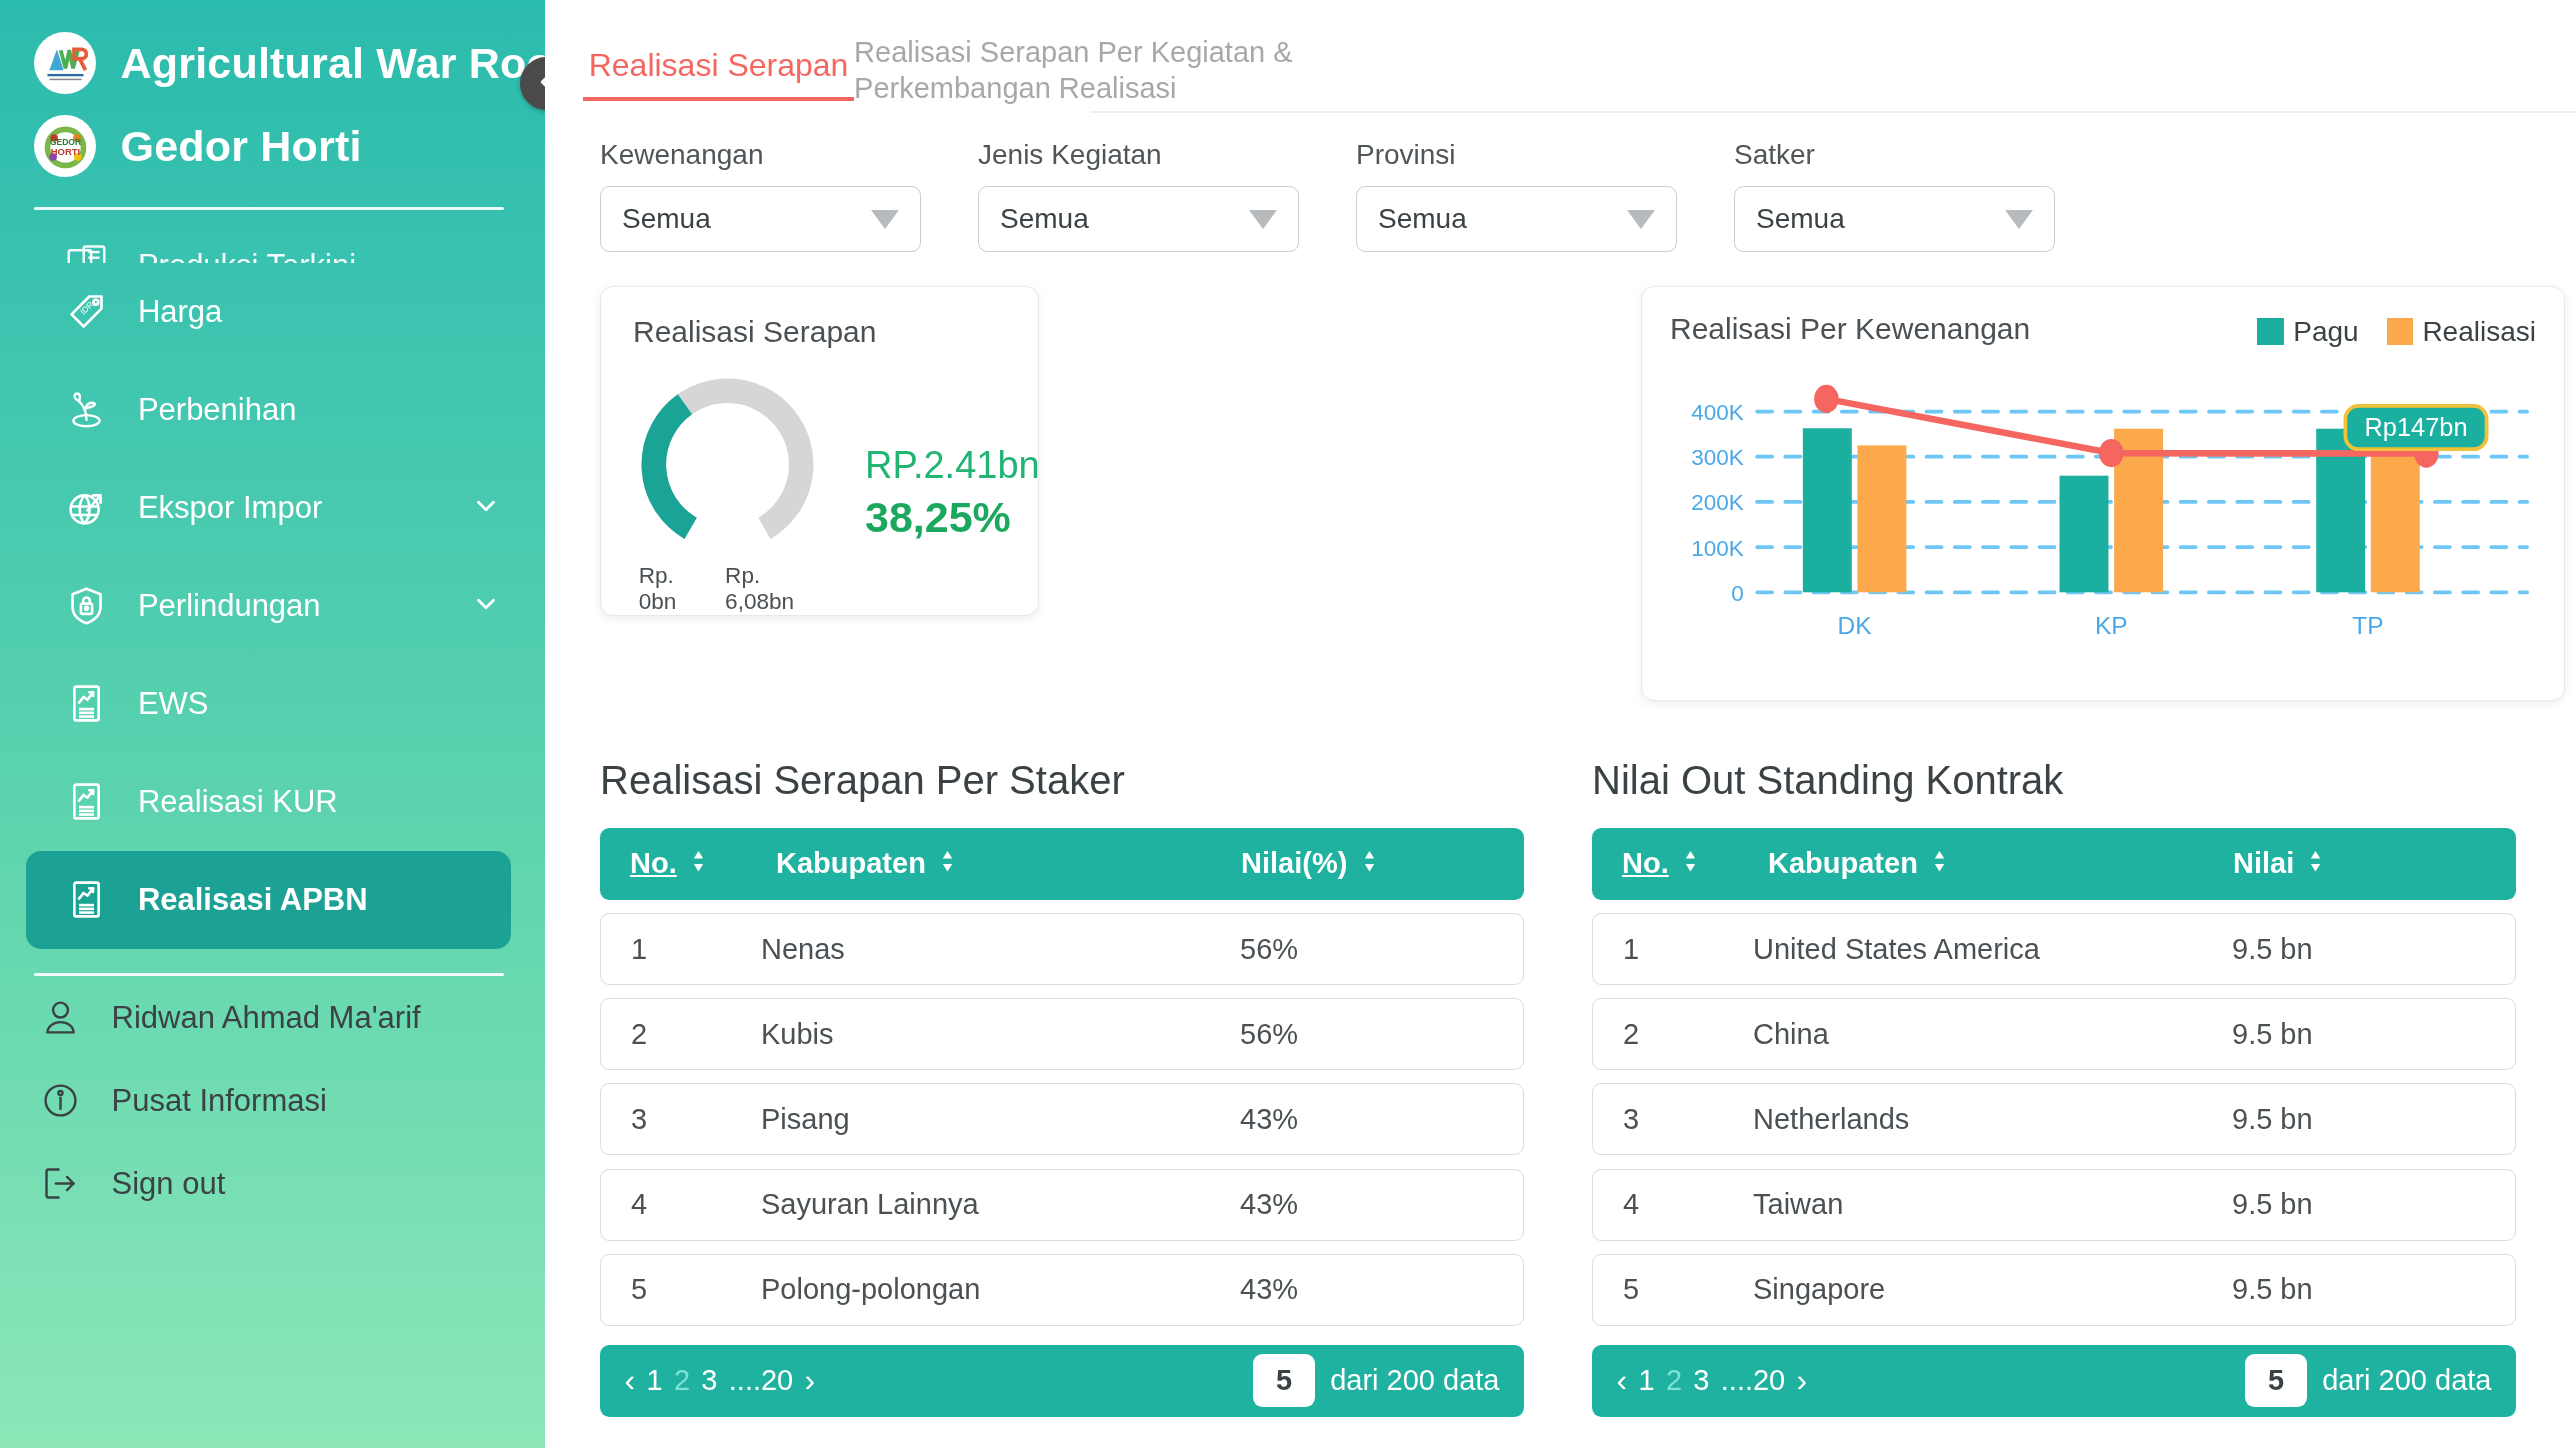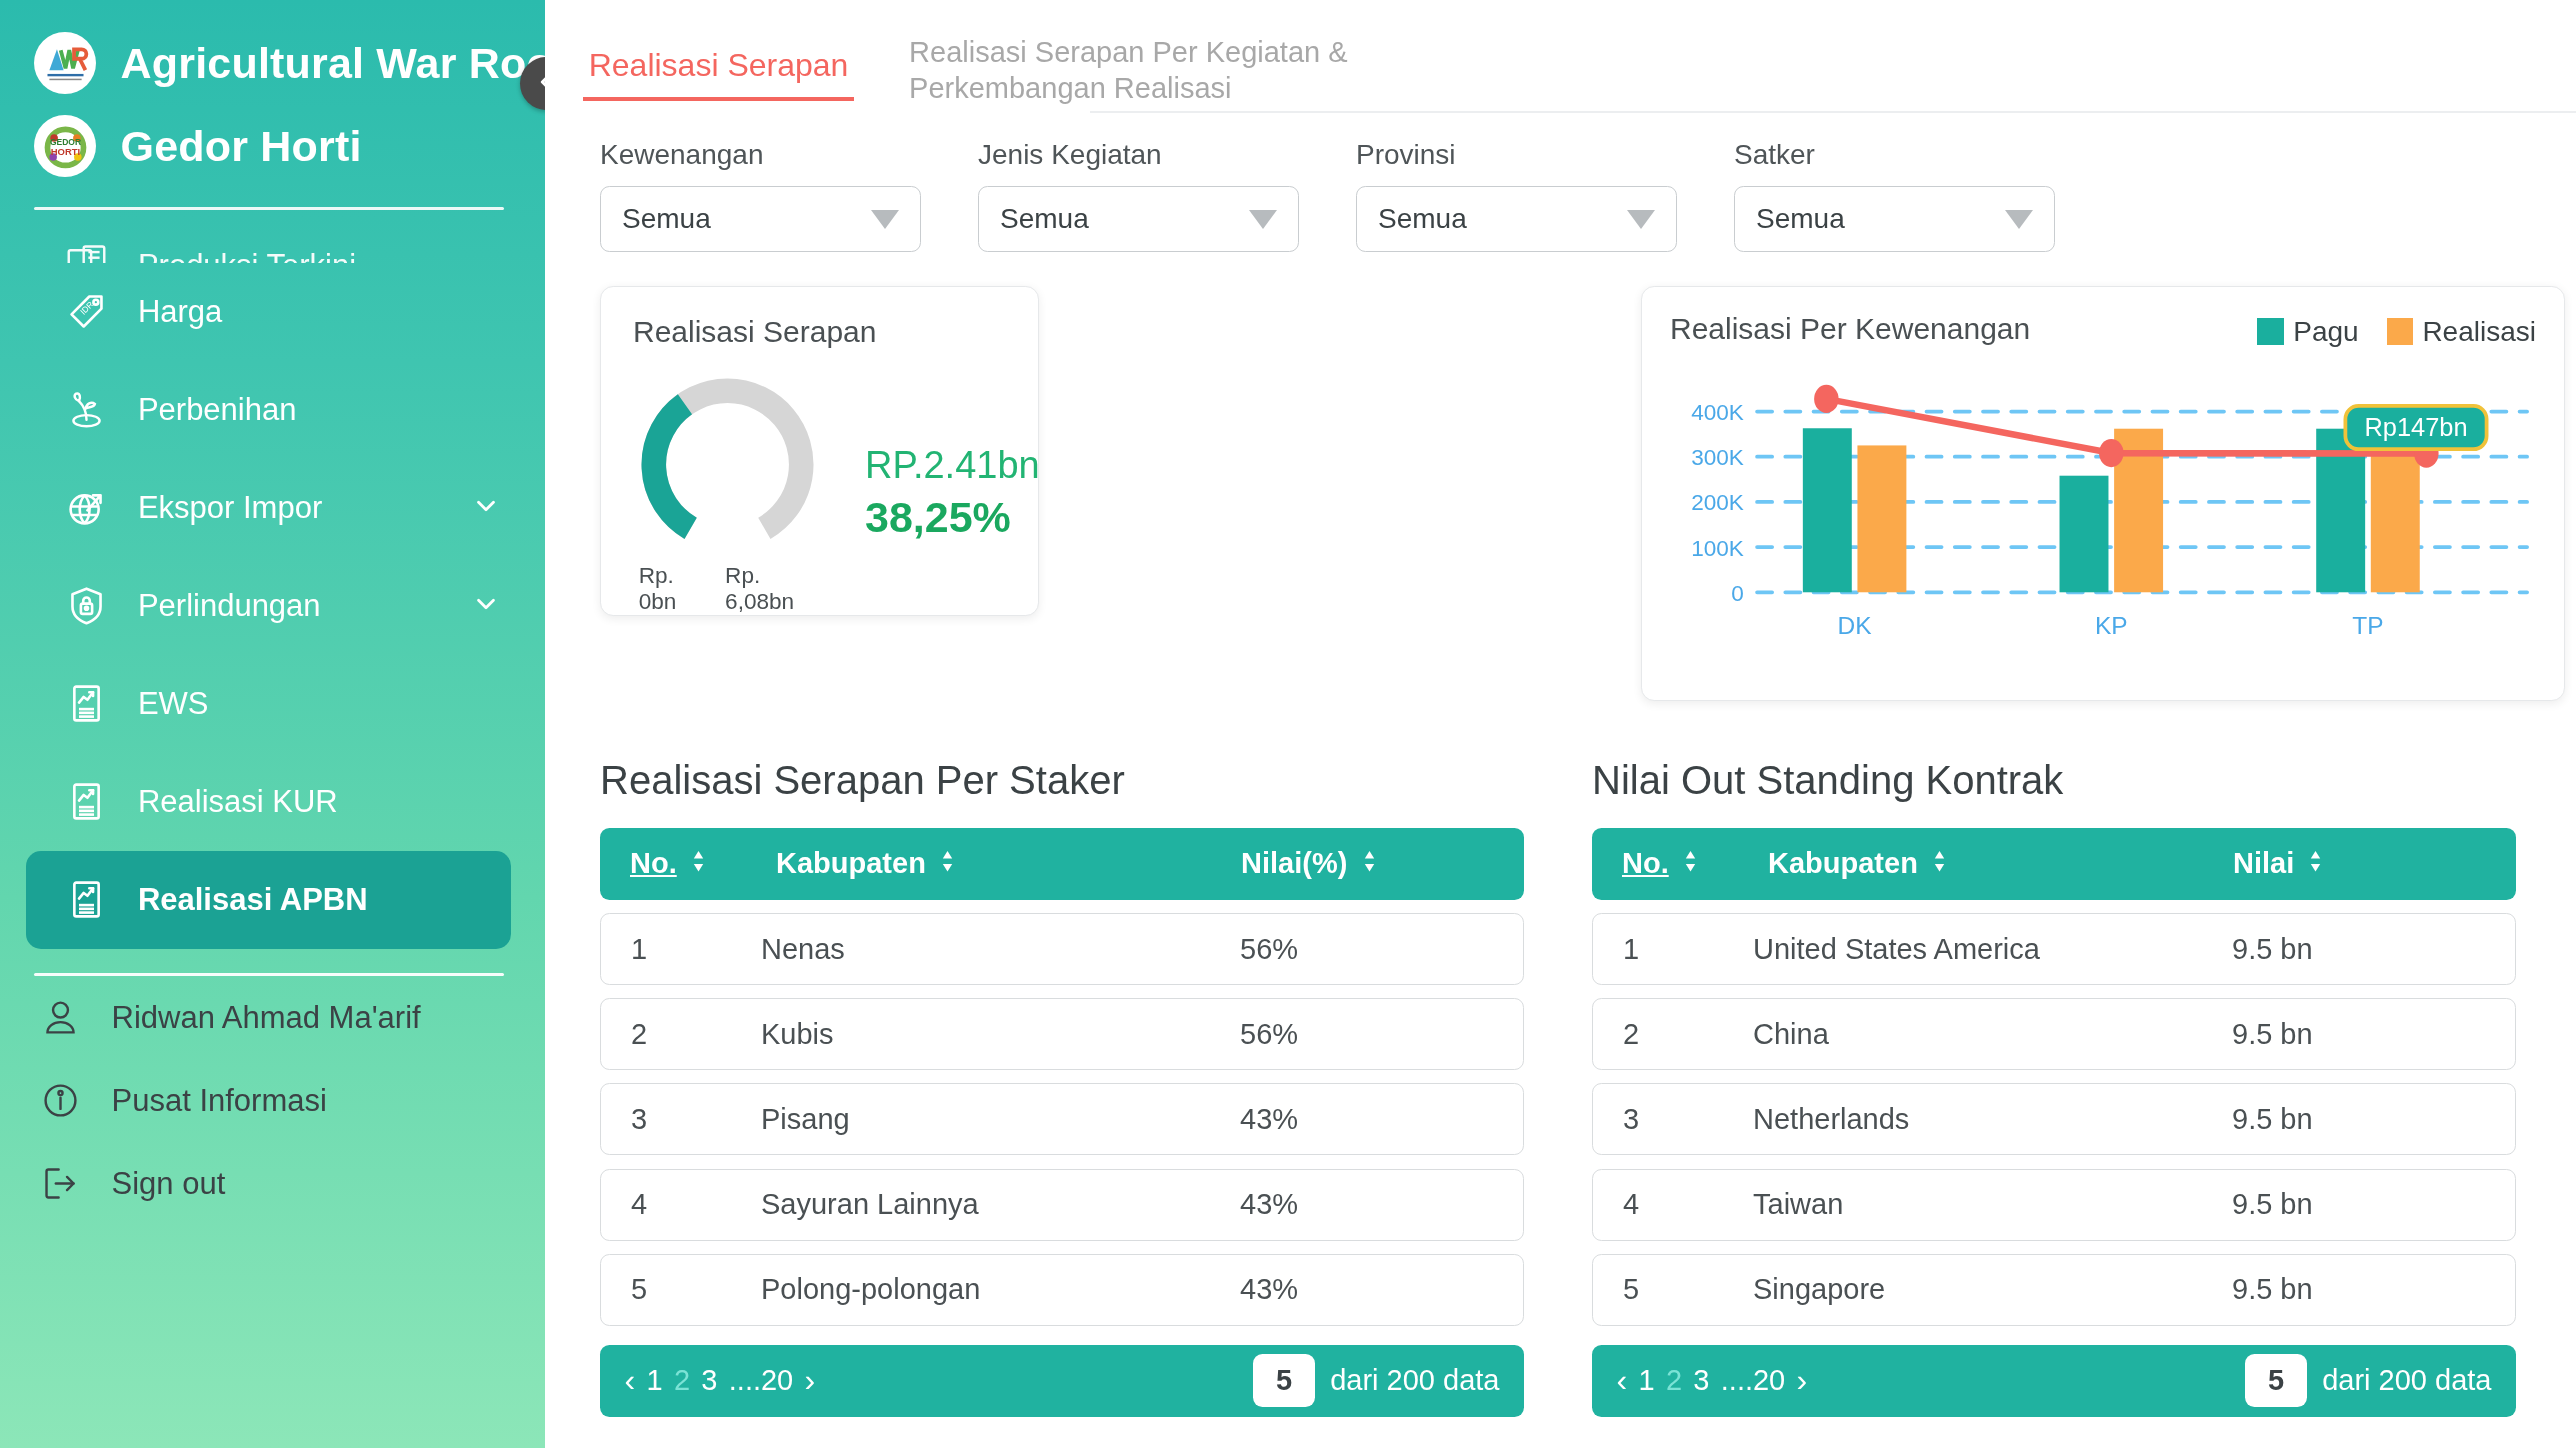--- a/index.html
+++ b/index.html
@@ -67,21 +67,21 @@
 
   
   #main { flex: 1; position: relative; background: #fff; height: 1448px; }
 
   #topbar { display: flex; align-items: flex-start; padding: 17px 0 0 38px; height: 113px; }
   .tab {
     font-size: 32px; color: #f4665f; font-weight: 500;
     padding: 30px 5.7px 13.2px 5.7px; border-bottom: 4.7px solid #f4665f; cursor: pointer; white-space: nowrap;
   }
   .topbar-title {
-    margin-left: 55px; color: #a8a8a8; font-size: 29px; line-height: 1.25;
+    color: #a8a8a8; font-size: 29px; line-height: 1.25;
     max-width: 585px; padding-top: 17px;
   }
   .topbar-rule { position: absolute; left: 545px; top: 111px; right: 0; height: 1.9px; background: #eceef0; }
 
   
   #filters { display: flex; gap: 57px; padding: 26.4px 0 0 55px; }
   .filter-group { width: 321px; }
   .filter-label { font-size: 28px; color: #4f5558; margin-bottom: 15px; }
   .select-box {
     height: 66px; border: 1.9px solid #c9cdd0; border-radius: 9.4px;

